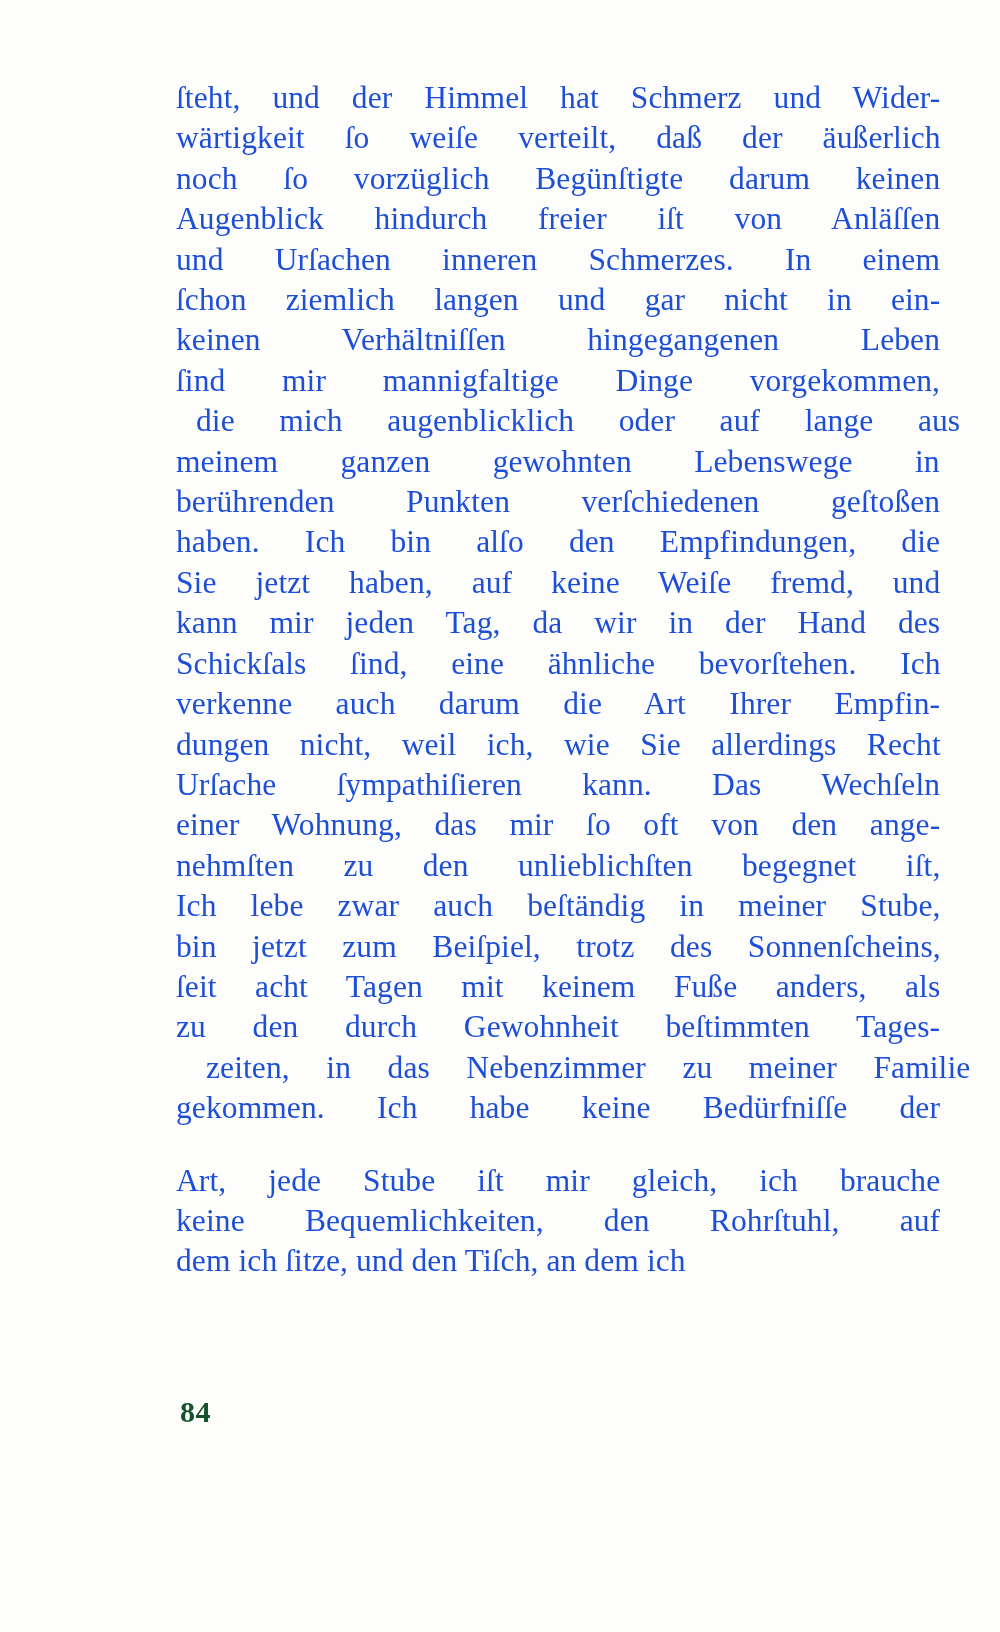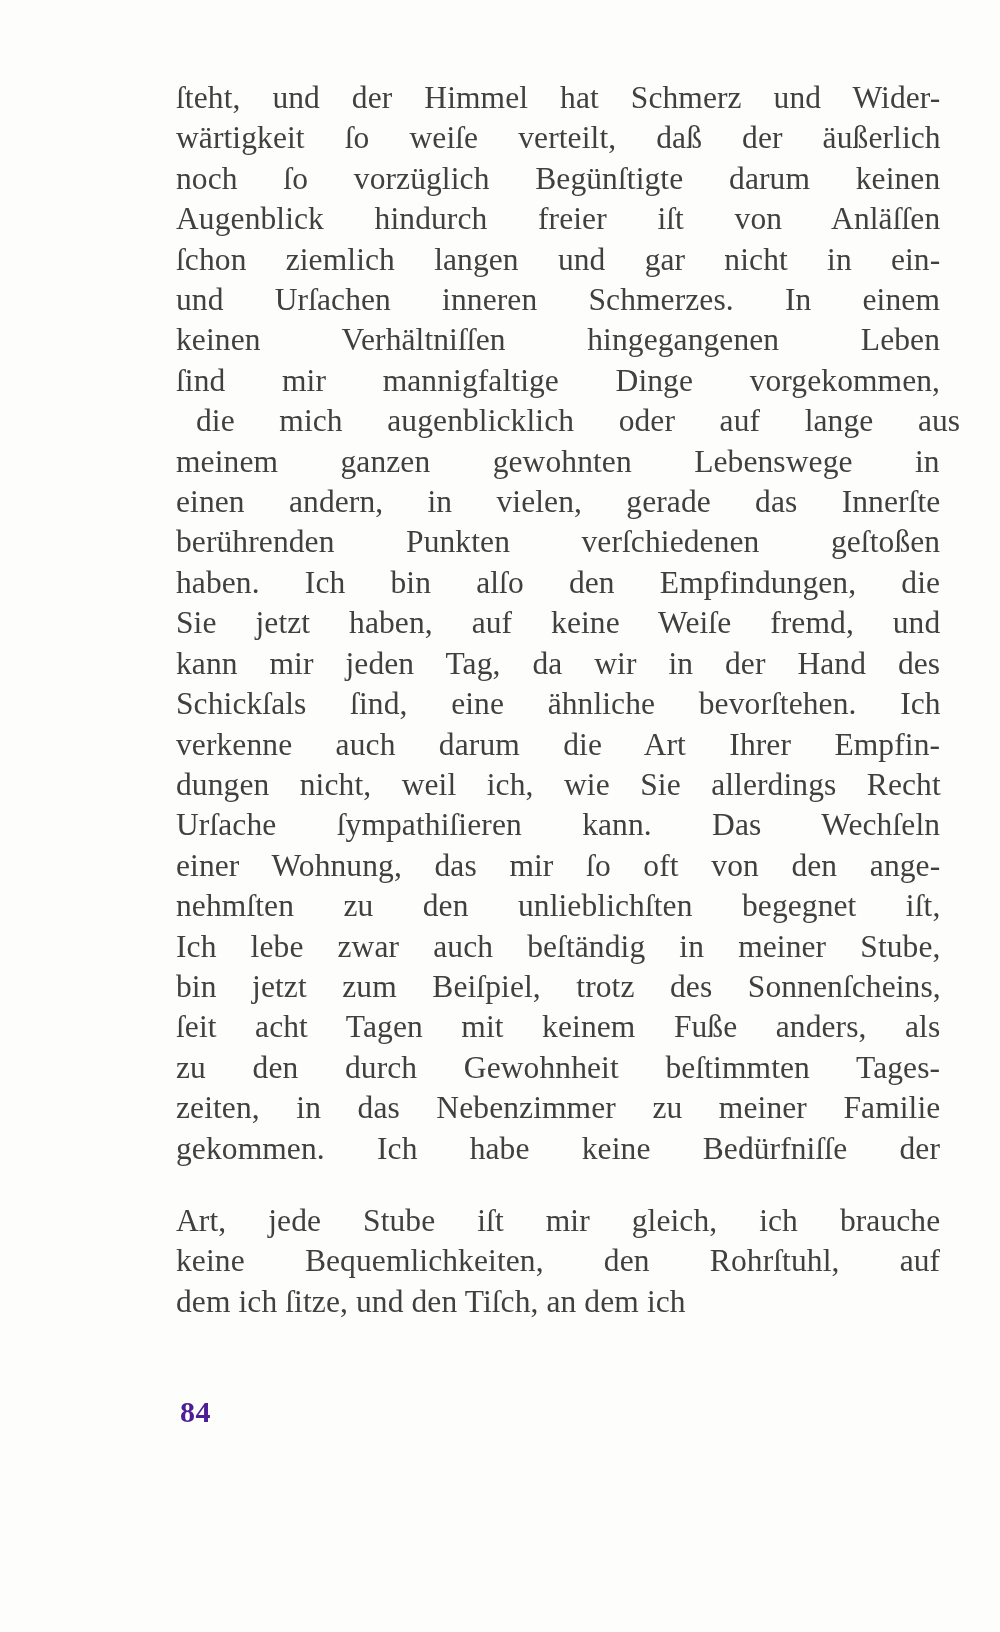--- a/index.html
+++ b/index.html
@@ -26,71 +26,70 @@
     position: absolute;
     left: 176px;
     top: 78px;
     width: 760px;
   }
   .line {
     display: block;
     font-family: "Liberation Serif", serif;
     font-size: 31.5px;
     line-height: 40.4px;
-    color: #404040;
+    color: #1d4ed8;
     white-space: pre;
     text-rendering: optimizeLegibility;
     letter-spacing: 0.1px;
   }
   .line.last {
     display: block;
   }
   .folio {
     position: absolute;
     left: 180px;
     top: 1395px;
     font-family: "Liberation Serif", serif;
     font-size: 30px;
     font-weight: 700;
-    color: #4c1d95;
+    color: #14532d;
     letter-spacing: 0.5px;
   }
 </style>
 </head>
 <body>
 
 <div class="page">
 
   <div class="text-block">
     <div class="line" style="word-spacing: 23.9464px;">ſteht, und der Himmel hat Schmerz und Wider-</div>
     <div class="line" style="word-spacing: 32.0573px;">wärtigkeit ſo weiſe verteilt, daß der äußerlich</div>
     <div class="line" style="word-spacing: 37.7531px;">noch ſo vorzüglich Begünſtigte darum keinen</div>
     <div class="line" style="word-spacing: 42.6531px;">Augenblick hindurch freier iſt von Anläſſen</div>
+    <div class="line" style="word-spacing: 43.1906px;">und Urſachen inneren Schmerzes. In einem</div>
     <div class="line" style="word-spacing: 31.221px;">ſchon ziemlich langen und gar nicht in ein-</div>
-    <div class="line" style="word-spacing: 43.1906px;">und Urſachen inneren Schmerzes. In einem</div>
     <div class="line" style="word-spacing: 73.6406px;">keinen Verhältniſſen hingegangenen Leben</div>
     <div class="line" style="word-spacing: 48.6406px;">ſind mir mannigfaltige Dinge vorgekommen,</div>
     <div class="line" style="word-spacing: 36.5755px; margin-left: 20px;">die mich augenblicklich oder auf lange aus</div>
     <div class="line" style="word-spacing: 54.4219px;">meinem ganzen gewohnten Lebenswege in</div>
-    <div class="line" style="word-spacing: 36.2891px;">einen andern, in vielen, gerade das Innerſte</div>
     <div class="line" style="word-spacing: 63.526px;">berührenden Punkten verſchiedenen geſtoßen</div>
     <div class="line" style="word-spacing: 37.1484px;">haben. Ich bin alſo den Empfindungen, die</div>
     <div class="line" style="word-spacing: 30.9196px;">Sie jetzt haben, auf keine Weiſe fremd, und</div>
     <div class="line" style="word-spacing: 23.9097px;">kann mir jeden Tag, da wir in der Hand des</div>
     <div class="line" style="word-spacing: 35.6625px;">Schickſals ſind, eine ähnliche bevorſtehen. Ich</div>
     <div class="line" style="word-spacing: 35.4115px;">verkenne auch darum die Art Ihrer Empfin-</div>
     <div class="line" style="word-spacing: 22.4665px;">dungen nicht, weil ich, wie Sie allerdings Recht</div>
     <div class="line" style="word-spacing: 52.3594px;">Urſache ſympathiſieren kann. Das Wechſeln</div>
     <div class="line" style="word-spacing: 24.6387px;">einer Wohnung, das mir ſo oft von den ange-</div>
     <div class="line" style="word-spacing: 41.4312px;">nehmſten zu den unlieblichſten begegnet iſt,</div>
     <div class="line" style="word-spacing: 26.1027px;">Ich lebe zwar auch beſtändig in meiner Stube,</div>
     <div class="line" style="word-spacing: 27.5208px;">bin jetzt zum Beiſpiel, trotz des Sonnenſcheins,</div>
     <div class="line" style="word-spacing: 30.4911px;">ſeit acht Tagen mit keinem Fuße anders, als</div>
     <div class="line" style="word-spacing: 38.6625px;">zu den durch Gewohnheit beſtimmten Tages-</div>
-    <div class="line" style="word-spacing: 28.5573px;">zeiten, in das Nebenzimmer zu meiner Familie</div>
+    <div class="line" style="word-spacing: 28.5573px; margin-left: 30px;">zeiten, in das Nebenzimmer zu meiner Familie</div>
     <div class="line" style="word-spacing: 44.2406px;">gekommen. Ich habe keine Bedürfniſſe der</div>
     <div class="line" style="word-spacing: 33.9688px; margin-top: 32px;">Art, jede Stube iſt mir gleich, ich brauche</div>
     <div class="line" style="word-spacing: 52.2227px;">keine Bequemlichkeiten, den Rohrſtuhl, auf</div>
     <div class="line last">dem ich ſitze, und den Tiſch, an dem ich</div>
   </div>
 
   <div class="folio">84</div>
 
 </div>
 

